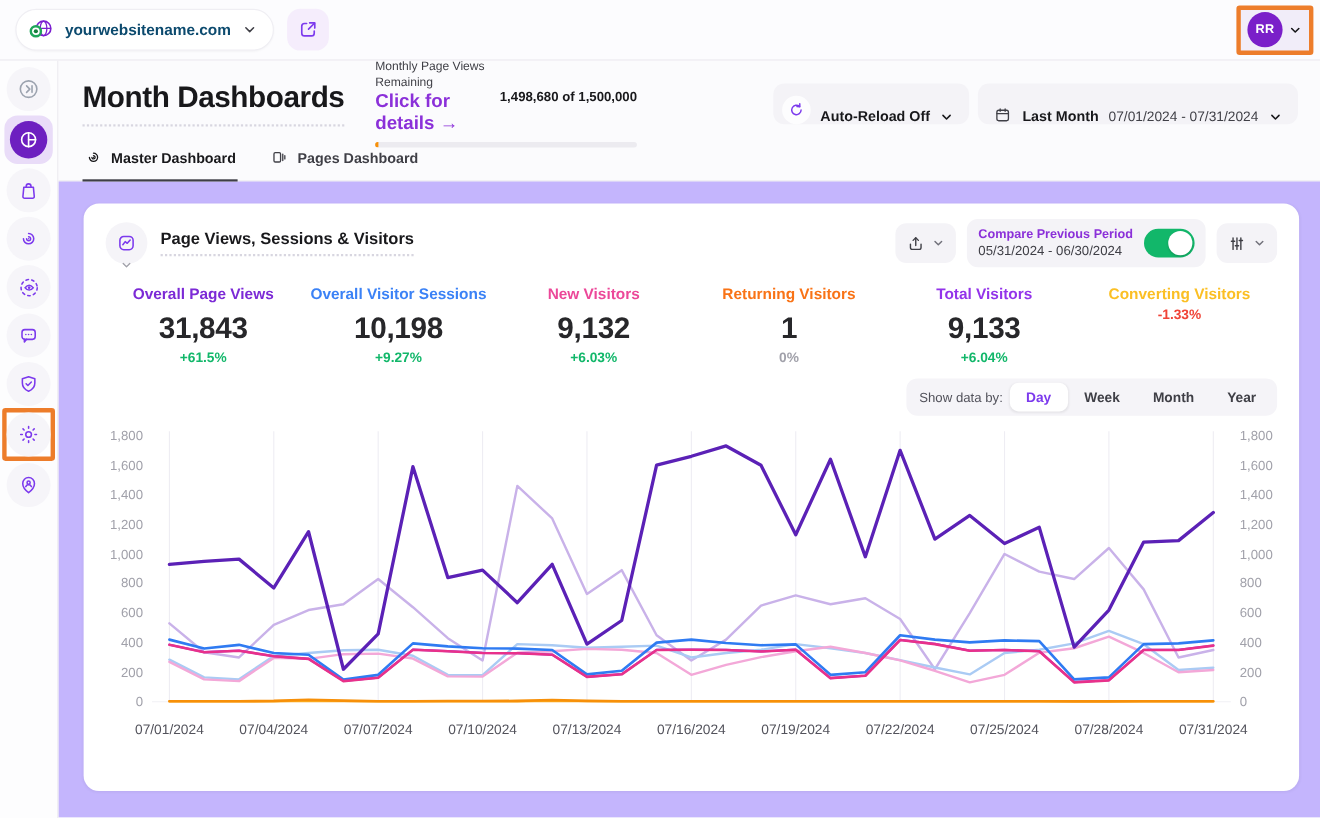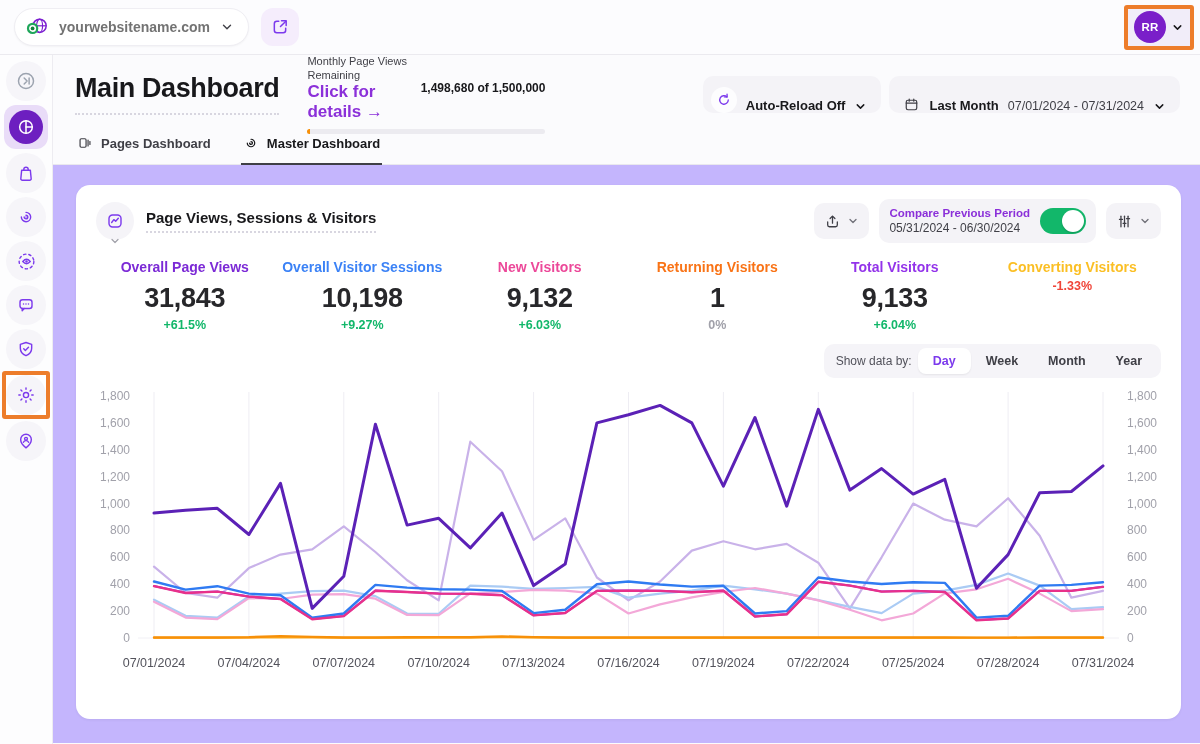--- a/index.html
+++ b/index.html
@@ -4,21 +4,21 @@
 <style>
   * { box-sizing: border-box; margin: 0; padding: 0; }
   html,body { width:1200px; height:744px; overflow:hidden;
     font-family:"Liberation Sans", sans-serif; background:#F4F3F7; color:#18181B; }
 
   
   .topbar { position:absolute; top:0; left:0; right:0; height:55px; background:#FCFCFE;
     border-bottom:1px solid #EBEAEF; display:flex; align-items:center; padding:0 6px 0 14px; z-index:20; }
   .site-selector { display:flex; align-items:center; gap:10px; height:38px; padding:0 14px 0 10px;
     background:#FFFFFF; border:1px solid #EFEEF3; border-radius:19px; box-shadow:0 1px 2px rgba(24,24,27,.04); cursor:pointer; }
-  .site-selector .label { font-size:14px; font-weight:700; color:#737373; }
+  .site-selector .label { font-size:14px; font-weight:700; color:#0c4a6e; }
   .icon-btn-lav { width:38px; height:38px; margin-left:12px; border-radius:12px; background:#F5EDFC;
     display:flex; align-items:center; justify-content:center; color:#7C3AED; cursor:pointer; }
   .profile-wrap { margin-left:auto; width:70px; height:45px; border:4px solid #ED7D2B; border-radius:3px;
     background:#F1EDF9; display:flex; align-items:center; justify-content:center; gap:5px; cursor:pointer; }
   .avatar { width:32px; height:32px; border-radius:50%; background:#7A1FC9; color:#fff;
     font-size:11.5px; font-weight:700; display:flex; align-items:center; justify-content:center; letter-spacing:.3px; }
 
   
   .sidebar { position:absolute; top:55px; left:0; bottom:0; width:53px; background:#FDFDFE;
     border-right:1px solid #EDECF1; display:flex; flex-direction:column; align-items:center; padding-top:6px; z-index:10; }
@@ -202,21 +202,21 @@
       <path d="M12 3.8 a6.4 6.4 0 0 1 6.4 6.4 c0 4.2 -4 8.2 -6.4 10 c-2.4 -1.8 -6.4 -5.8 -6.4 -10 A6.4 6.4 0 0 1 12 3.8 z"></path>
       <circle cx="12" cy="9.3" r="1.7"></circle>
         <path d="M8.9 13.6 a3.4 3.4 0 0 1 6.2 0"></path>
     </svg>
   </div>
 </div>
 
 <div class="main">
 
   <div class="page-header">
-    <div class="page-title">Main Dashboard</div>
+    <div class="page-title">Month Dashboards</div>
 
     <div class="quota">
       <div class="quota-row">
         <div>
           <div class="quota-label">Monthly Page Views Remaining</div>
           <div class="quota-link">Click for details →</div>
         </div>
         <div class="quota-value">1,498,680 of 1,500,000</div>
       </div>
       <div class="quota-bar">
@@ -247,35 +247,35 @@
         <span class="t1">Last Month</span>
         <span class="t2">07/01/2024 - 07/31/2024</span>
         <svg class="ic" width="13" height="13" viewBox="0 0 20 20" fill="none" stroke="#18181B" stroke-width="2.2" stroke-linecap="round" stroke-linejoin="round">
             <polyline points="5,7.5 10,12.5 15,7.5"></polyline>
           </svg>
       </div>
     </div>
   </div>
 
   <div class="tabs">
+    <div class="tab active">
+      <svg class="ic" width="16" height="16" viewBox="0 0 24 24" fill="none" stroke="#18181B" stroke-width="1.8" stroke-linecap="round">
+        <path d="M12 9.8 a2.2 2.2 0 1 1 -2.2 2.2"></path>
+          <path d="M12 6.4 a5.6 5.6 0 1 1 -5.6 5.6"></path>
+          <circle cx="12" cy="12" r="0.8" fill="#18181B" stroke="none"></circle>
+      </svg>
+      <span>Master Dashboard</span>
+    </div>
     <div class="tab">
       <svg class="ic" width="16" height="16" viewBox="0 0 24 24" fill="none" stroke="#3F3F46" stroke-width="1.8" stroke-linecap="round">
         <rect x="4.6" y="5.6" width="9" height="12.8" rx="1.8"></rect>
           <line x1="16.6" y1="7.6" x2="16.6" y2="16.4"></line>
           <line x1="19.4" y1="9.8" x2="19.4" y2="14.2"></line>
       </svg>
       <span>Pages Dashboard</span>
-    </div>
-    <div class="tab active">
-      <svg class="ic" width="16" height="16" viewBox="0 0 24 24" fill="none" stroke="#18181B" stroke-width="1.8" stroke-linecap="round">
-        <path d="M12 9.8 a2.2 2.2 0 1 1 -2.2 2.2"></path>
-          <path d="M12 6.4 a5.6 5.6 0 1 1 -5.6 5.6"></path>
-          <circle cx="12" cy="12" r="0.8" fill="#18181B" stroke="none"></circle>
-      </svg>
-      <span>Master Dashboard</span>
     </div>
   </div>
 
   <div class="content">
     <div class="card">
 
       <div class="card-header">
         <div class="widget-ic">
           <svg class="ic" width="20" height="20" viewBox="0 0 24 24" fill="none" stroke="currentColor" stroke-width="1.7" stroke-linecap="round" stroke-linejoin="round">
             <rect x="4.8" y="4.8" width="14.4" height="14.4" rx="4.2"></rect>

